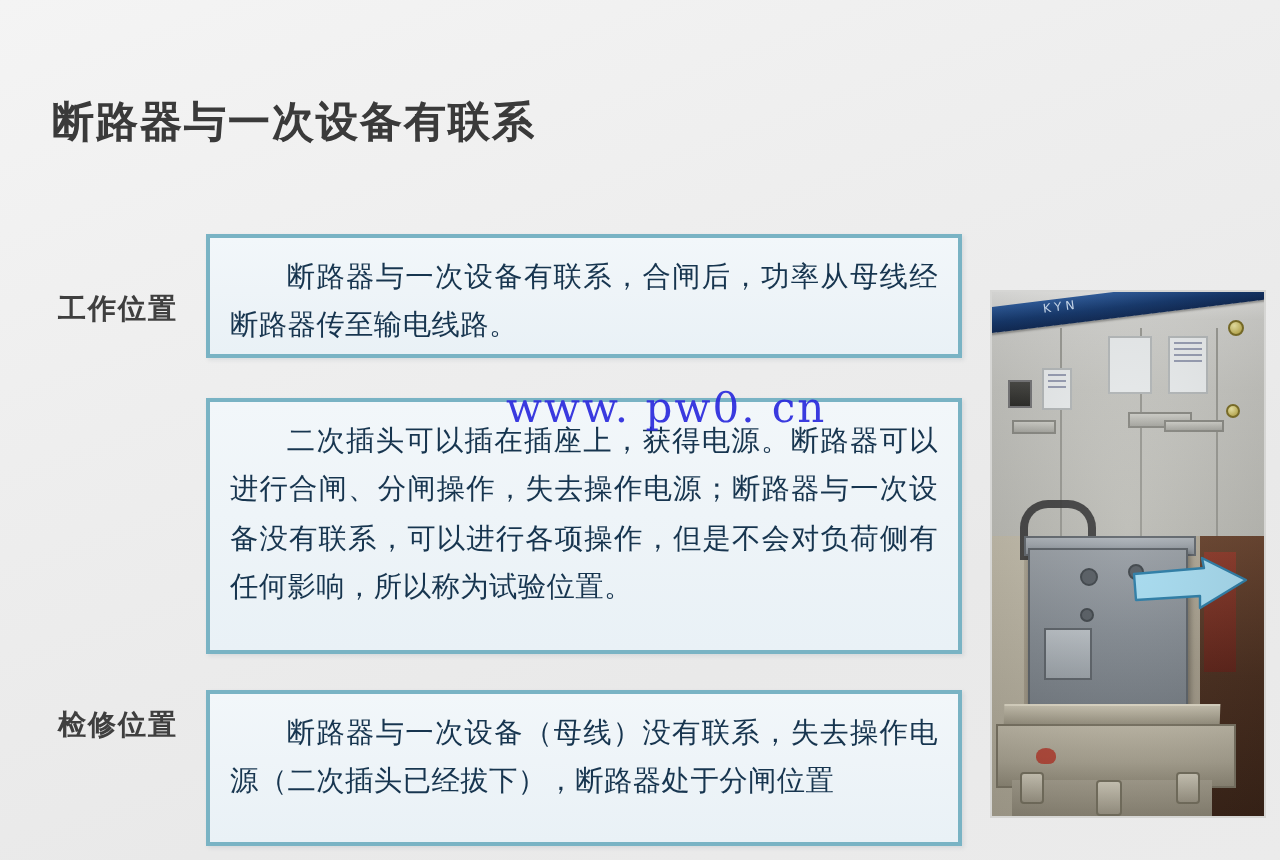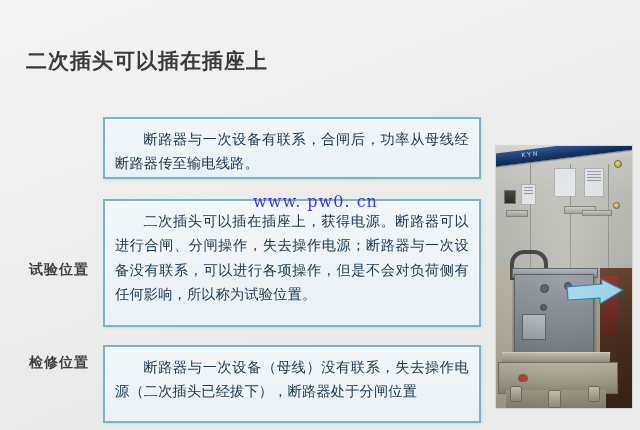--- a/index.html
+++ b/index.html
@@ -73,21 +73,21 @@
   #box-0 { top: 117px; height: 62px; }
   #box-1 { top: 199px; height: 128px; }
   #box-2 { top: 345px; height: 78px; }
 
   
   #watermark {
     position: absolute;
     left: 253px;
     top: 192px;
     font-family: "DejaVu Serif", "Liberation Serif", serif;
-    font-size: 16px;
+    font-size: 21px;
     color: #2b2bdd;
     letter-spacing: 1px;
     white-space: nowrap;
     opacity: 0.92;
     pointer-events: none;
   }
 
   
   #photo {
     position: absolute;
@@ -230,27 +230,27 @@
     left: 0; top: 0; width: 136px; height: 262px;
     background: radial-gradient(ellipse at 50% 45%, rgba(255,255,255,0.03) 0%, rgba(0,0,0,0.10) 100%);
     pointer-events: none;
   }
 </style>
 </head>
 <body>
 
 <div id="slide">
 
-  <div id="title">二次插头可以插在插座上</div>
-
+  <div id="title">断路器与一次设备有联系</div>
+
+  <div class="row-label" id="label-0">工作位置</div>
   <div class="textbox" id="box-0">
     <p>断路器与一次设备有联系，合闸后，功率从母线经断路器传至输电线路。</p>
   </div>
 
-  <div class="row-label" id="label-1">试验位置</div>
   <div class="textbox" id="box-1">
     <p>二次插头可以插在插座上，获得电源。断路器可以进行合闸、分闸操作，失去操作电源；断路器与一次设备没有联系，可以进行各项操作，但是不会对负荷侧有任何影响，所以称为试验位置。</p>
   </div>
 
   <div class="row-label" id="label-2">检修位置</div>
   <div class="textbox" id="box-2">
     <p>断路器与一次设备（母线）没有联系，失去操作电源（二次插头已经拔下），断路器处于分闸位置</p>
   </div>
 
   <div id="watermark">www. pw0. cn</div>

